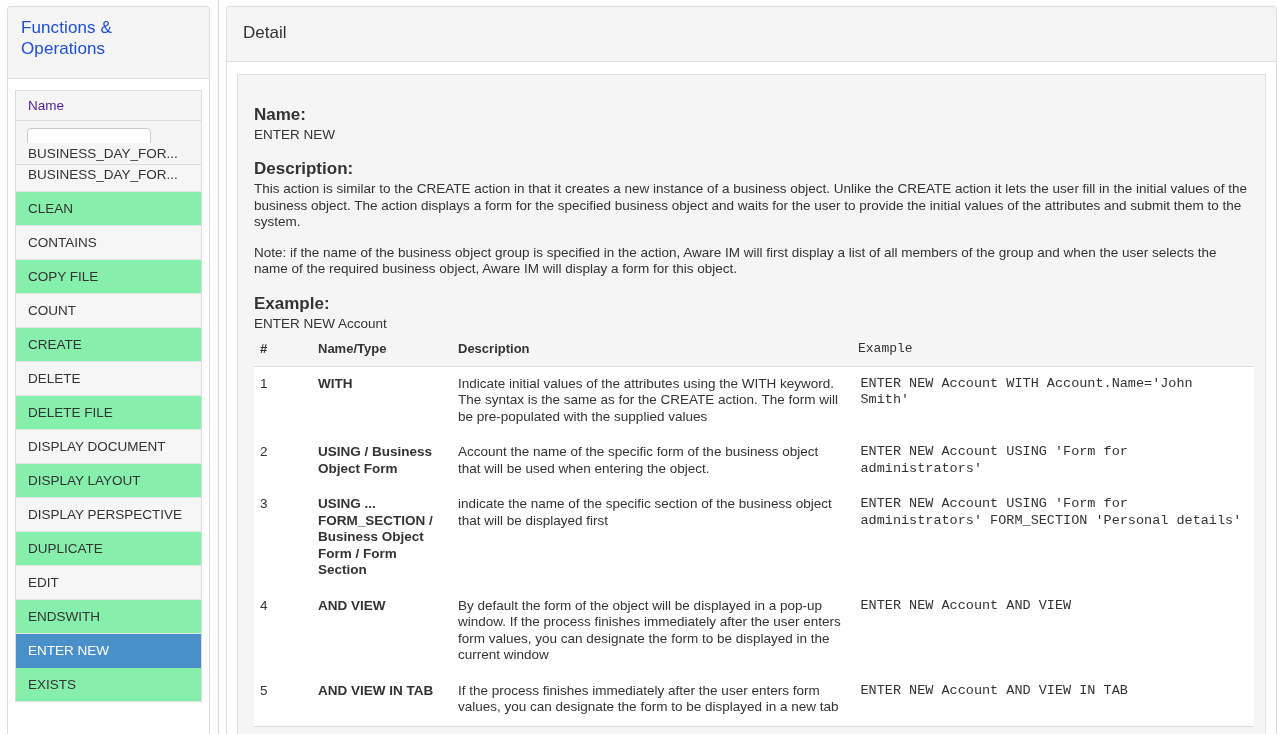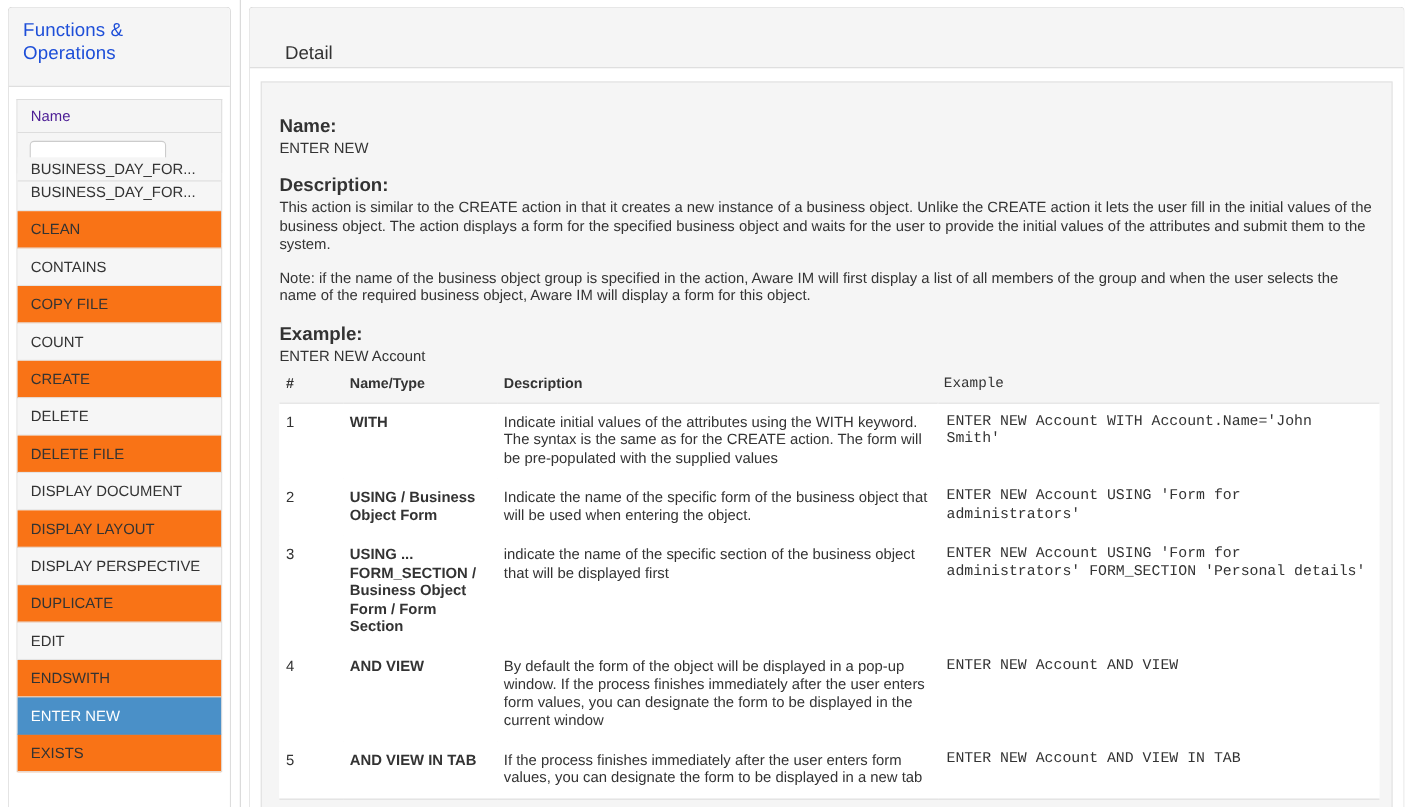--- a/index.html
+++ b/index.html
@@ -116,21 +116,21 @@
     height: 34px;
     line-height: 34px;
     padding: 0 11px 0 12px;
     border-bottom: 1px solid #e4e4e4;
     white-space: nowrap;
     overflow: hidden;
     text-overflow: ellipsis;
     cursor: pointer;
   }
   .name-list li.odd  { background: #f6f6f6; }
-  .name-list li.even { background: #f97316; }
+  .name-list li.even { background: #86efac; }
   .name-list li.selected {
     background: #4a90c8;
     color: #ffffff;
     border-bottom-color: #4a90c8;
   }
 
   
   .panel-divider {
     position: absolute;
     left: 218px;
@@ -159,21 +159,21 @@
   }
   .right-card-header {
     background: #f5f5f5;
     border-bottom: 1px solid #dddddd;
     height: 55px;
     padding: 16px 0 0 16px;
   }
   .right-card-title {
     font-size: 17px;
     color: #333333;
-    margin: 16px;
+    margin: 0;
     font-weight: normal;
   }
   .right-card-body {
     padding: 12px 10px 0 10px;
   }
   .detail-box {
     border: 1px solid #e0e0e0;
     background: #f5f5f5;
     padding: 14px 16px 12px 16px;
     min-height: 660px;
@@ -331,21 +331,21 @@
             <tbody>
               <tr>
                 <td class="c-num">1</td>
                 <td class="c-name">WITH</td>
                 <td class="c-desc">Indicate initial values of the attributes using the WITH keyword. The syntax is the same as for the CREATE action. The form will be pre-populated with the supplied values</td>
                 <td class="c-ex">ENTER NEW Account WITH Account.Name='John Smith'</td>
               </tr>
               <tr>
                 <td class="c-num">2</td>
                 <td class="c-name">USING / Business Object Form</td>
-                <td class="c-desc">Indicate the name of the specific form of the business object that will be used when entering the object.</td>
+                <td class="c-desc">Account the name of the specific form of the business object that will be used when entering the object.</td>
                 <td class="c-ex">ENTER NEW Account USING 'Form for administrators'</td>
               </tr>
               <tr>
                 <td class="c-num">3</td>
                 <td class="c-name">USING ... FORM_SECTION / Business Object Form / Form Section</td>
                 <td class="c-desc">indicate the name of the specific section of the business object that will be displayed first</td>
                 <td class="c-ex">ENTER NEW Account USING 'Form for administrators' FORM_SECTION 'Personal details'</td>
               </tr>
               <tr>
                 <td class="c-num">4</td>

